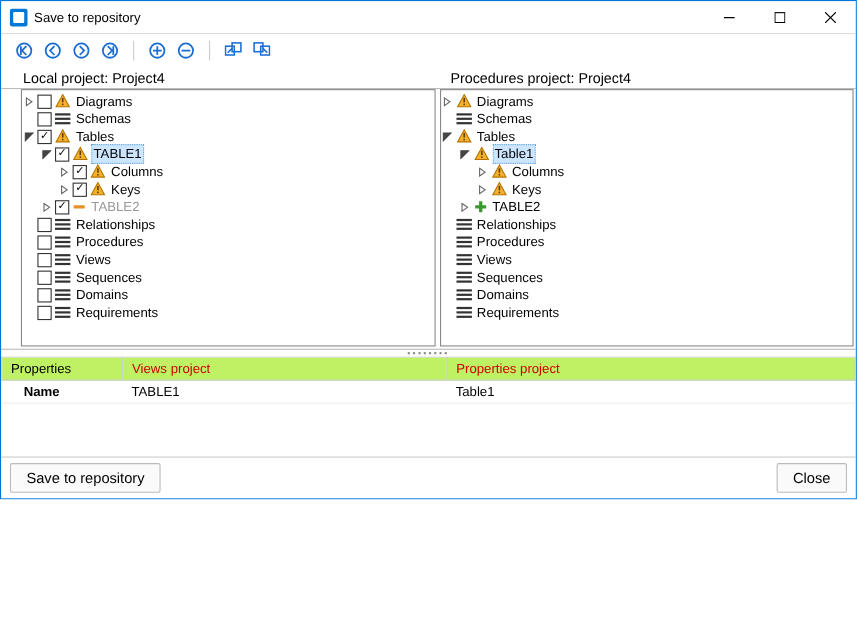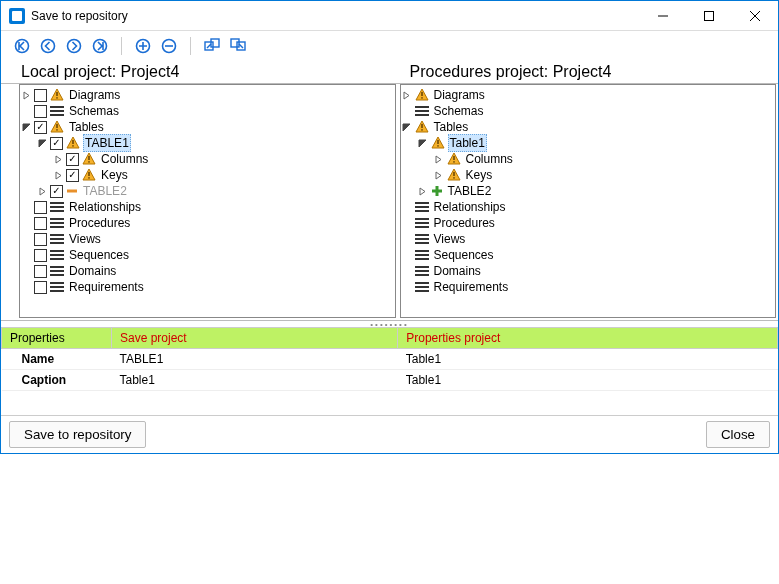--- a/index.html
+++ b/index.html
@@ -12,21 +12,21 @@
   .titlebar .spacer { flex:1; }
   .win-btn { width:46px; height:30px; display:flex; align-items:center; justify-content:center; }
   .win-btn svg { width:10px; height:10px; stroke:#000; stroke-width:1; fill:none; }
 
   .toolbar { height:30px; display:flex; align-items:center; padding:0 10px; gap:4px; }
   .tbtn { width:22px; height:22px; display:flex; align-items:center; justify-content:center; border-radius:3px; }
   .tsep { width:1px; height:18px; background:#ccc; margin:0 6px; }
   .tbtn svg { width:16px; height:16px; }
 
   .headers { display:flex; }
-  .headers div { flex:1; padding:2px 0 2px 20px; font-size:16px; }
+  .headers div { flex:1; padding:2px 0 2px 20px; font-size:13px; }
 
   .trees { flex:0 0 238px; display:flex; border-top:1px solid #bbb; border-bottom:1px solid #bbb; position:relative; }
   .tree-pane { flex:1; border:1px solid #888; margin:0 2px 2px 18px; overflow:auto; padding:2px 0; background:#fff; position:relative; }
   .tree-pane + .tree-pane { margin-left:2px; }
 
   .node { display:flex; align-items:center; height:16px; line-height:16px; white-space:nowrap; }
   .indent { display:inline-block; width:16px; height:16px; }
   .exp { width:12px; height:12px; display:inline-flex; align-items:center; justify-content:center; margin-right:2px; }
   .exp svg { width:9px; height:9px; stroke:#666; fill:#666; }
   .chk { width:13px; height:13px; border:1px solid #333; margin-right:3px; display:inline-flex; align-items:center; justify-content:center; background:#fff; }
@@ -503,35 +503,30 @@
     </div>
   </div>
 
   <div class="grip">••••••••</div>
 
   <div class="props">
     <table>
       <thead>
         <tr>
           <th>Properties</th>
-          <th class="red">Save project</th>
+          <th class="red">Views project</th>
           <th class="red">Properties project</th>
         </tr>
       </thead>
       <tbody>
         <tr>
           <th>Name</th>
           <td>TABLE1</td>
           <td>Table1</td>
         </tr>
-        <tr>
-          <th>Caption</th>
-          <td>Table1</td>
-          <td>Table1</td>
-        </tr>
       </tbody>
     </table>
   </div>
 
   <div class="footer">
     <button class="btn">Save to repository</button>
     <span class="spacer"></span>
     <button class="btn">Close</button>
   </div>
 

